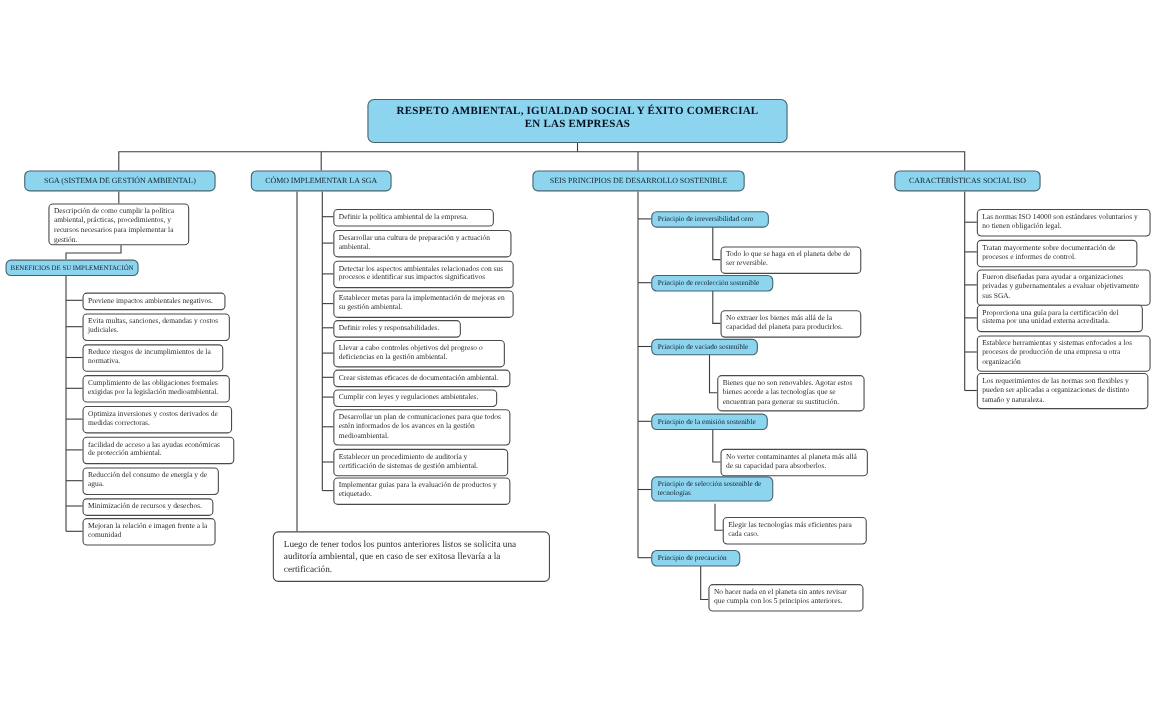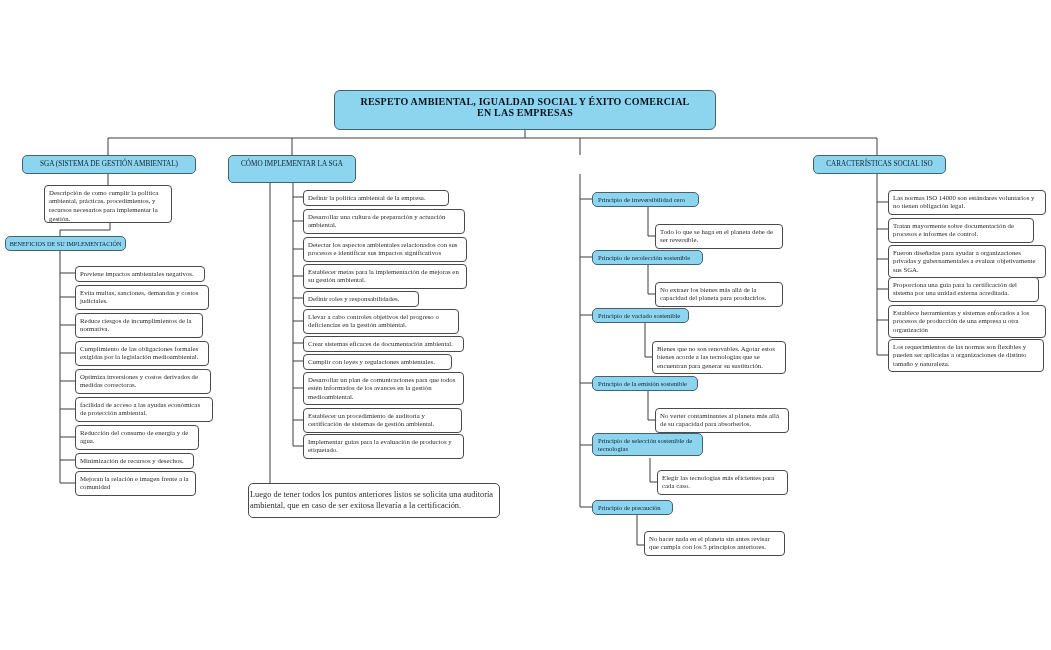--- a/index.html
+++ b/index.html
@@ -22,21 +22,21 @@
     border-width:1.6px;border-radius:6px;color:#06101e;letter-spacing:.2px;
   }
   .hdr{
     font-size:7.2px;text-align:center;padding:4px 2px;white-space:nowrap;
     overflow:hidden;color:#10222c;
   }
   .subhdr{
     font-size:6.2px;text-align:center;padding:3px 1px;white-space:nowrap;overflow:hidden;
   }
   .pnode{font-size:6.6px;padding:2.5px 5px;line-height:1.25;}
-  .note{font-size:8.4px;padding:5px 1px;line-height:1.35;border-radius:5px;}
+  .note{font-size:8.4px;padding:5px 9px;line-height:1.35;border-radius:5px;}
 </style>
 </head>
 <body>
 
 <div id="canvas">
 
   <svg id="wires" width="1051" height="650" viewBox="0 0 1051 650">
     <g stroke="#3c3c3c" stroke-width="1" fill="none">
 
       <path d="M525,130 V138"></path>
@@ -94,21 +94,22 @@
         <path d="M877,355 H888"></path>
     </g>
   </svg>
 
   <div class="node blue hdr" style="left:22px;top:155px;width:174px;height:19px;">SGA (SISTEMA DE GESTIÓN AMBIENTAL)</div>
 
   <div class="node blue root" style="left:334px;top:90px;width:382px;height:40px;">
     <div>RESPETO AMBIENTAL, IGUALDAD SOCIAL Y ÉXITO COMERCIAL</div>
     <div>EN LAS EMPRESAS</div>
   </div>
-  <div class="node blue hdr" style="left:228px;top:155px;width:128px;height:28px;">CÓMO IMPLEMENTAR LA SGA</div>
+  <div class="node blue hdr" style="left:228px;top:155px;width:128px;height:19px;">CÓMO IMPLEMENTAR LA SGA</div>
+  <div class="node blue hdr" style="left:484px;top:155px;width:193px;height:19px;">SEIS PRINCIPIOS DE DESARROLLO SOSTENIBLE</div>
   <div class="node blue hdr" style="left:813px;top:155px;width:133px;height:19px;">CARACTERÍSTICAS SOCIAL ISO</div>
 
   <div class="node white" style="left:44px;top:185px;width:128px;height:38px;">Descripción de como cumplir la política ambiental, prácticas, procedimientos, y recursos necesarios para implementar la gestión.</div>
   <div class="node blue subhdr" style="left:5px;top:236px;width:121px;height:15px;">BENEFICIOS DE SU IMPLEMENTACIÓN</div>
 
   <div class="node white" style="left:75px;top:266px;width:130px;">Previene impactos ambientales negativos.</div>
   <div class="node white" style="left:75px;top:285px;width:134px;">Evita multas, sanciones, demandas y costos judiciales.</div>
   <div class="node white" style="left:75px;top:313px;width:128px;">Reduce riesgos de incumplimientos de la normativa.</div>
   <div class="node white" style="left:75px;top:341px;width:134px;">Cumplimiento de las obligaciones formales exigidas por la legislación medioambiental.</div>
   <div class="node white" style="left:75px;top:369px;width:136px;">Optimiza inversiones y costos derivados de medidas correctoras.</div>

